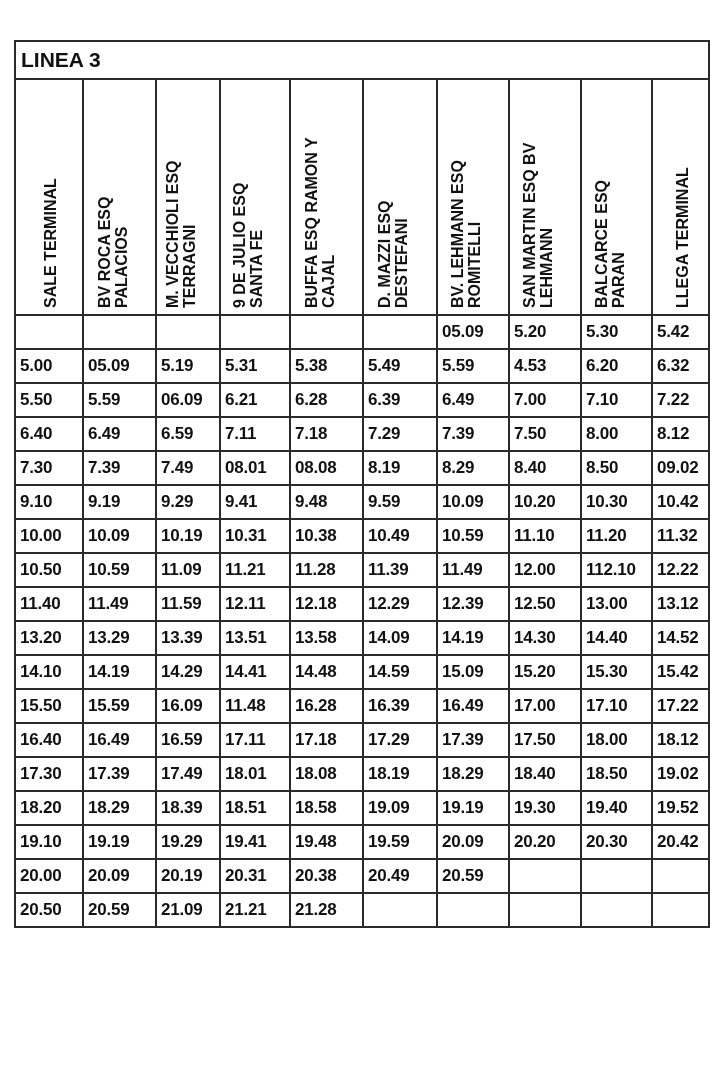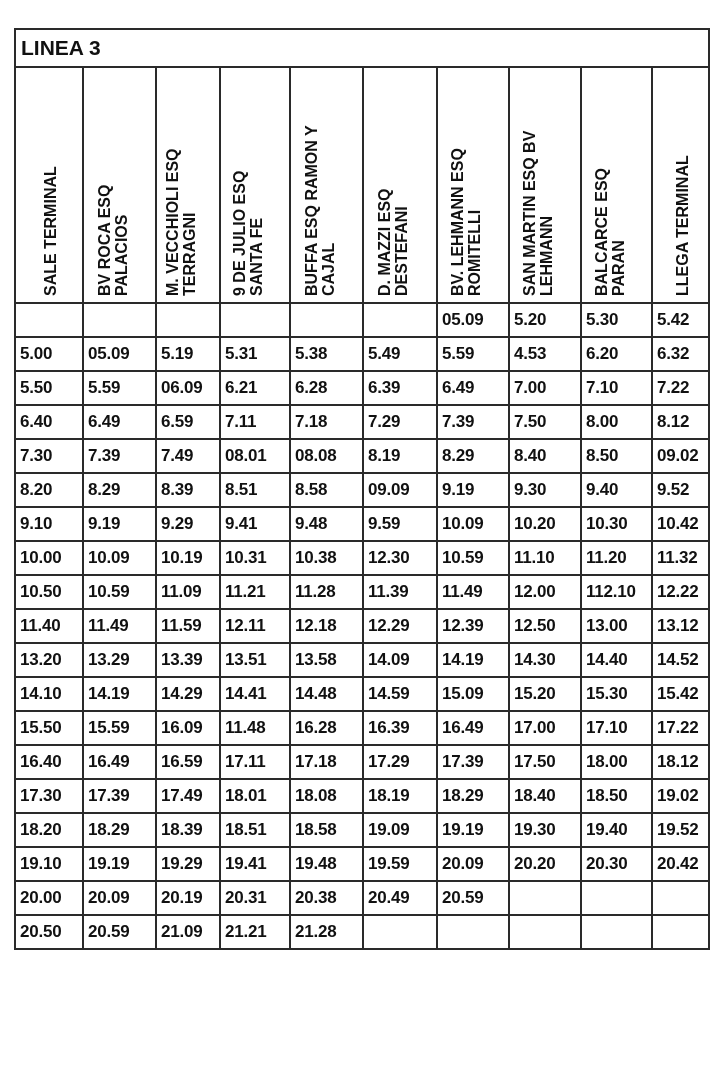--- a/index.html
+++ b/index.html
@@ -1,18 +1,18 @@
 <!DOCTYPE html>
 <html><head>
 <meta charset="utf-8">
 <style>
   html, body { margin: 0; padding: 0; background: #ffffff; }
   body { width: 720px; height: 1084px; position: relative; overflow: hidden;
          font-family: "Liberation Sans", sans-serif; color: #111; }
-  .sheet { position: absolute; left: 14px; top: 28px; width: 694px; }
+  .sheet { position: absolute; left: 14px; top: 40px; width: 694px; }
   table { border-collapse: collapse; table-layout: fixed; width: 694px; }
   td, th { border: 2px solid #2a2a2a; padding: 0; }
   .title-cell { height: 36px; text-align: left; font-weight: bold; font-size: 21px;
                 padding-left: 5px; vertical-align: middle; }
   .head-cell { height: 234px; vertical-align: bottom; position: relative; }
   .vtext { position: absolute; left: 50%; bottom: 6px;
            transform-origin: left bottom;
            transform: translateX(10px) rotate(-90deg);
            white-space: pre; font-weight: bold; font-size: 16px; line-height: 17px;
            text-align: left; }
@@ -136,50 +136,38 @@
           <td class="cell">7.49</td>
           <td class="cell">08.01</td>
           <td class="cell">08.08</td>
           <td class="cell">8.19</td>
           <td class="cell">8.29</td>
           <td class="cell">8.40</td>
           <td class="cell">8.50</td>
           <td class="cell">09.02</td>
         </tr>
         <tr>
-          <td class="cell">8.20</td>
-          <td class="cell">8.29</td>
-          <td class="cell">8.39</td>
-          <td class="cell">8.51</td>
-          <td class="cell">8.58</td>
-          <td class="cell">09.09</td>
-          <td class="cell">9.19</td>
-          <td class="cell">9.30</td>
-          <td class="cell">9.40</td>
-          <td class="cell">9.52</td>
-        </tr>
-        <tr>
           <td class="cell">9.10</td>
           <td class="cell">9.19</td>
           <td class="cell">9.29</td>
           <td class="cell">9.41</td>
           <td class="cell">9.48</td>
           <td class="cell">9.59</td>
           <td class="cell">10.09</td>
           <td class="cell">10.20</td>
           <td class="cell">10.30</td>
           <td class="cell">10.42</td>
         </tr>
         <tr>
           <td class="cell">10.00</td>
           <td class="cell">10.09</td>
           <td class="cell">10.19</td>
           <td class="cell">10.31</td>
           <td class="cell">10.38</td>
-          <td class="cell">12.30</td>
+          <td class="cell">10.49</td>
           <td class="cell">10.59</td>
           <td class="cell">11.10</td>
           <td class="cell">11.20</td>
           <td class="cell">11.32</td>
         </tr>
         <tr>
           <td class="cell">10.50</td>
           <td class="cell">10.59</td>
           <td class="cell">11.09</td>
           <td class="cell">11.21</td>

